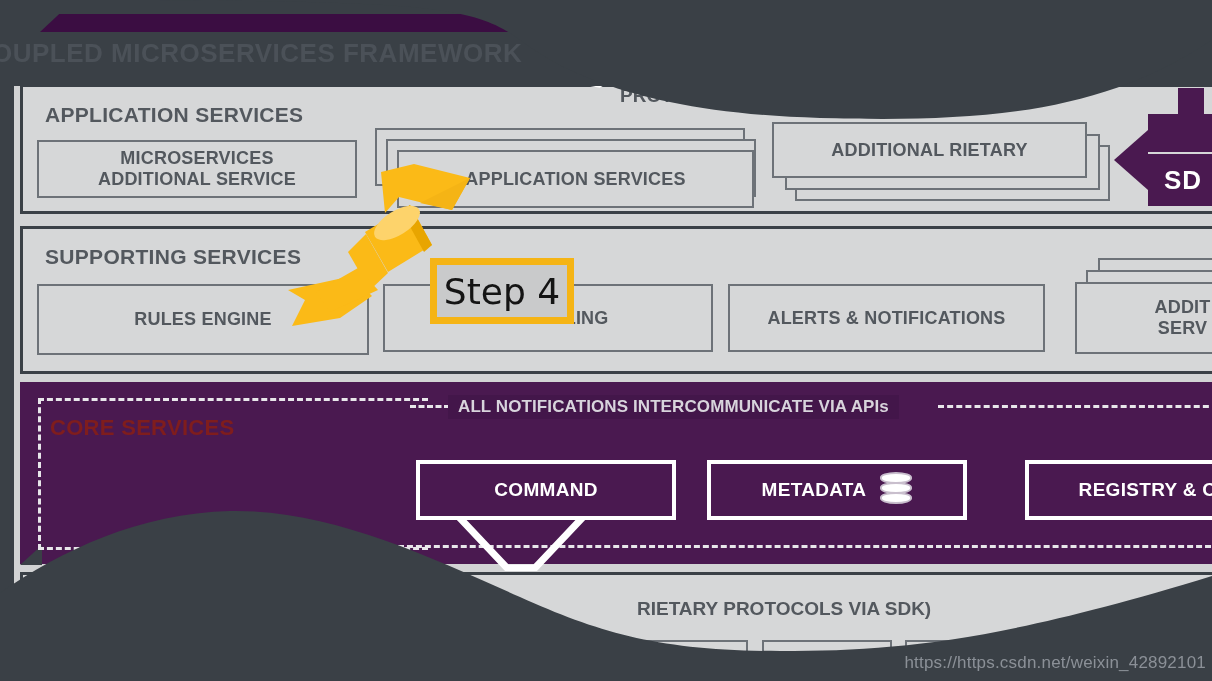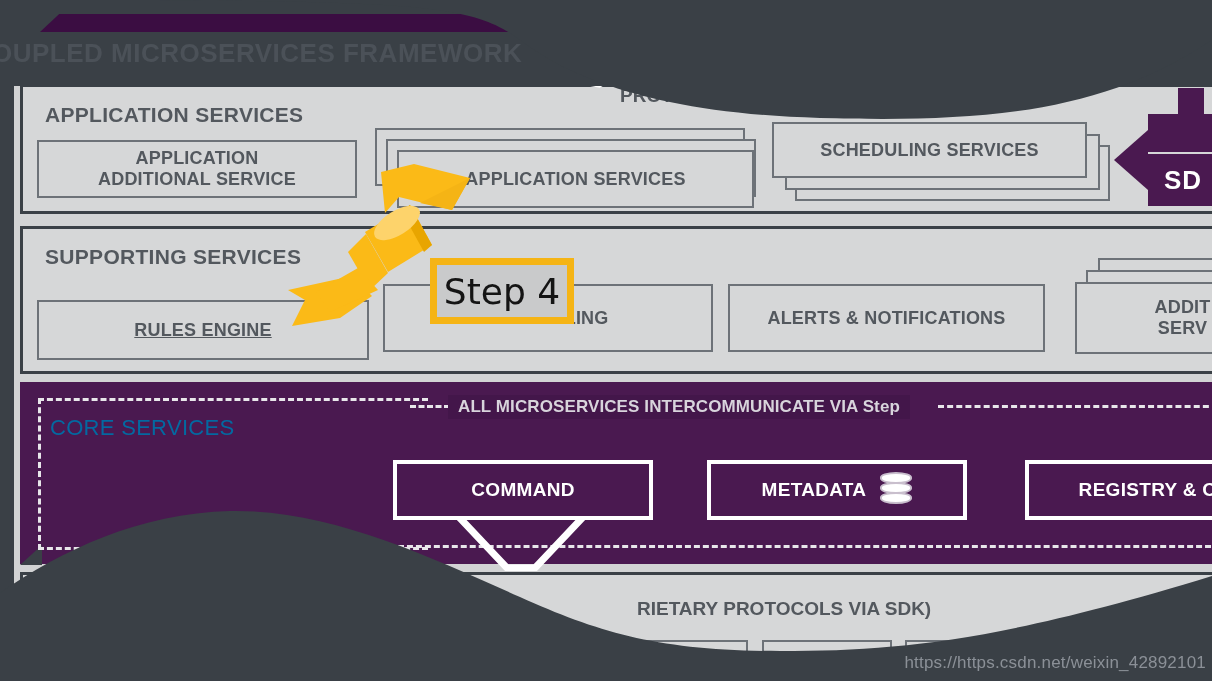--- a/index.html
+++ b/index.html
@@ -57,21 +57,21 @@
   
   .core-band{
     position:absolute;background:#4a1950;
     box-sizing:border-box;
   }
   .core-dash{
     position:absolute;border:3px dashed #e8e6ea;box-sizing:border-box;
     border-right:none;
   }
   .core-label{
-    position:absolute;font-size:22px;font-weight:normal;color:#0369a1;letter-spacing:.3px;
+    position:absolute;font-size:22px;font-weight:bold;color:#7f1d1d;letter-spacing:.3px;
     white-space:nowrap;
   }
   .cbox{
     position:absolute;background:#4a1950;border:4px solid #ffffff;box-sizing:border-box;
     display:flex;align-items:center;justify-content:center;gap:14px;
     font-size:19px;font-weight:bold;color:#ffffff;letter-spacing:.3px;white-space:nowrap;
   }
   .apibus-label{
     position:absolute;font-size:17px;font-weight:bold;color:#d8d4dc;letter-spacing:.1px;
     white-space:nowrap;background:#43164a;padding:2px 10px;
@@ -147,26 +147,26 @@
 
     <div class="core-band" style="left:20px;top:382px;width:1250px;height:182px;"></div>
 
     <div style="position:absolute;left:20px;top:545px;width:22px;height:20px;background:#3a4046;
                 clip-path:polygon(0 100%,100% 100%,100% 0);"></div>
 
     <div class="core-dash" style="left:38px;top:398px;width:390px;height:152px;"></div>
     <div class="core-label" style="left:50px;top:415px;">CORE SERVICES</div>
 
     <div class="apibus-dash" style="left:410px;top:405px;width:40px;"></div>
-    <div class="apibus-label" style="left:448px;top:395px;">ALL MICROSERVICES INTERCOMMUNICATE VIA Step</div>
+    <div class="apibus-label" style="left:448px;top:395px;">ALL NOTIFICATIONS INTERCOMMUNICATE VIA APIs</div>
     <div class="apibus-dash" style="left:938px;top:405px;width:280px;"></div>
     <div class="apibus-dash" style="left:120px;top:545px;width:1100px;"></div>
 
 
-    <div class="cbox" style="left:393px;top:460px;width:260px;height:60px;">
+    <div class="cbox" style="left:416px;top:460px;width:260px;height:60px;">
       <span>COMMAND</span>
     </div>
 
     <svg style="position:absolute;left:455px;top:516px;width:140px;height:55px;">
       <polyline points="3,0 52,52 80,52 129,0" fill="none" stroke="#ffffff" stroke-width="7"></polyline>
     </svg>
 
     <div class="cbox" style="left:707px;top:460px;width:260px;height:60px;">
       <span>METADATA</span>
       <span class="db white">
@@ -176,55 +176,55 @@
         </span>
     </div>
 
     <div class="cbox" style="left:1025px;top:460px;width:260px;height:60px;">
       <span>REGISTRY &amp; CO</span>
     </div>
 
     <div class="band" style="left:20px;top:226px;width:1250px;height:148px;"></div>
     <div class="band-label" style="left:45px;top:245px;">SUPPORTING SERVICES</div>
 
-    <div class="sbox" style="left:37px;top:300px;width:332px;height:60px;text-decoration:underline;">
+    <div class="sbox" style="left:37px;top:284px;width:332px;height:71px;">
       <span>RULES ENGINE</span>
     </div>
     <div class="sbox" style="left:383px;top:284px;width:330px;height:68px;">
       <span>SCHEDULING</span>
     </div>
     <div class="sbox" style="left:728px;top:284px;width:317px;height:68px;">
       <span>ALERTS &amp; NOTIFICATIONS</span>
     </div>
 
     <div class="shadowbox" style="left:1098px;top:258px;width:210px;height:68px;"></div>
     <div class="shadowbox" style="left:1086px;top:270px;width:210px;height:68px;"></div>
     <div class="sbox two" style="left:1075px;top:282px;width:215px;height:72px;">
       <span>ADDIT</span>
       <span>SERV</span>
     </div>
 
     <div class="band" style="left:20px;top:84px;width:1250px;height:130px;"></div>
     <div class="band-label" style="left:45px;top:103px;">APPLICATION SERVICES</div>
 
     <div class="sbox two" style="left:37px;top:140px;width:320px;height:58px;">
-      <span>APPLICATION</span>
+      <span>MICROSERVICES</span>
       <span>ADDITIONAL SERVICE</span>
     </div>
 
     <div class="shadowbox" style="left:375px;top:128px;width:370px;height:58px;"></div>
     <div class="shadowbox" style="left:386px;top:139px;width:370px;height:58px;"></div>
     <div class="sbox" style="left:397px;top:150px;width:357px;height:58px;">
       <span>APPLICATION SERVICES</span>
     </div>
 
     <div class="shadowbox" style="left:795px;top:145px;width:315px;height:56px;"></div>
     <div class="shadowbox" style="left:785px;top:134px;width:315px;height:56px;"></div>
     <div class="sbox" style="left:772px;top:122px;width:315px;height:56px;">
-      <span>SCHEDULING SERVICES</span>
+      <span>ADDITIONAL RIETARY</span>
     </div>
 
     <div class="bottom-text" style="left:632px;top:50px;">C</div>
     <div class="bottom-text" style="left:620px;top:85px;">PROTOCOL</div>
 
     <div class="sliver" style="left:556px;top:36px;width:95px;height:70px;
                 clip-path:polygon(58% 0,100% 30%,46% 74%,0 62%);"></div>
 
     <div class="tri-left" style="left:1114px;top:130px;"></div>
     <div class="sdk-wrap" style="left:1148px;top:88px;width:70px;height:118px;">

